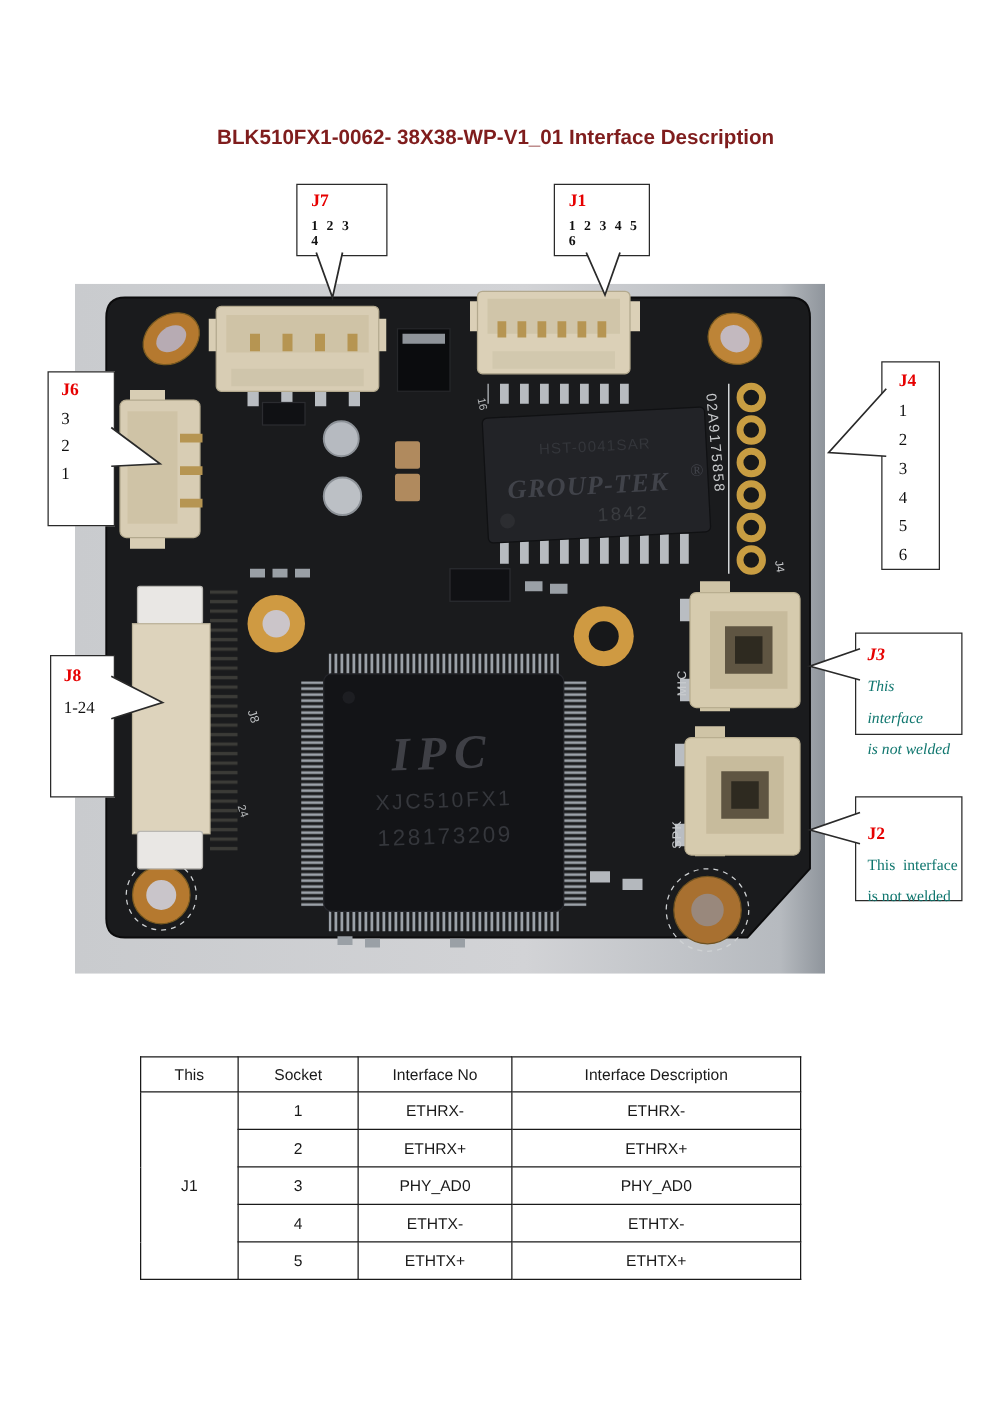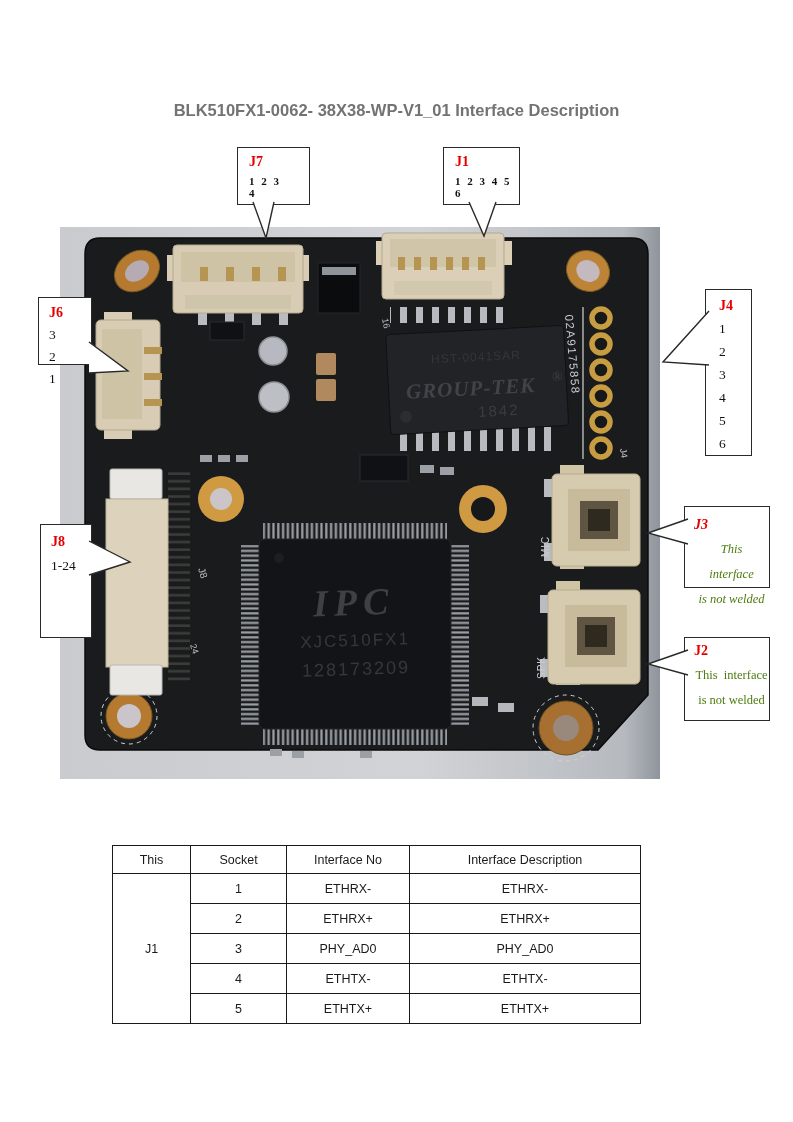--- a/index.html
+++ b/index.html
@@ -1,38 +1,38 @@
 <!DOCTYPE html>
 <html><head>
 <meta charset="utf-8">
 <style>
   html,body { margin:0; padding:0; background:#ffffff; }
   .page { position:relative; width:793px; height:1122px; background:#ffffff;
           font-family:"Liberation Sans",sans-serif; overflow:hidden; }
 
   .title { position:absolute; top:101px; left:0; width:100%; text-align:center;
-           font-size:16.5px; font-weight:bold; color:#737373; }
+           font-size:16.5px; font-weight:bold; color:#7f1d1d; }
 
   .photo { position:absolute; left:60px; top:227px; width:600px; height:552px; z-index:1; }
 
   
   .callout { position:absolute; background:#fff; border:1.4px solid #2a2a2a;
              font-family:"Liberation Serif",serif; color:#111; z-index:3; box-sizing:border-box; }
   .co-label { color:#e60000; font-weight:bold; font-size:14px; line-height:inherit; }
   .co-pins  { font-weight:bold; font-size:11px; margin-top:5px; letter-spacing:2px; }
   .co-pin   { font-size:13.5px; }
-  .co-note  { color:#4d7c0f; font-size:12.5px;text-align:center; }
+  .co-note  { color:#0f766e; font-size:12.5px; }
 
   #co-j7 { left:237px; top:147px; width:73px;  height:58px;  padding:6px 16px 0 11px; }
   #co-j1 { left:443px; top:147px; width:77px;  height:58px;  padding:6px 0 0 11px; }
-  #co-j6 { left:38px;  top:297px; width:54px;  height:68px;  padding:4px 0 0 10px; line-height:22px; }
+  #co-j6 { left:38px;  top:297px; width:54px;  height:124px;  padding:4px 0 0 10px; line-height:22px; }
   #co-j4 { left:705px; top:289px; width:47px;  height:167px; padding:4px 0 0 13px; line-height:23px; }
   #co-j8 { left:40px;  top:524px; width:52px;  height:114px; padding:5px 0 0 10px; line-height:24px; }
   #co-j3 { left:684px; top:506px; width:86px;  height:82px;  padding:5px 0 0 9px;  line-height:25px;font-style:italic; }
-  #co-j2 { left:684px; top:637px; width:86px;  height:84px;  padding:0 0 0 9px;  line-height:25px; }
+  #co-j2 { left:684px; top:637px; width:86px;  height:84px;  padding:17px 0 0 9px;  line-height:25px; }
   #co-j3 .l1 { word-spacing:10px; }
   #co-j2 .l1 { word-spacing:3px; }
 
   .tails { position:absolute; left:0; top:0; width:793px; height:1122px; z-index:4; pointer-events:none; }
 
   
   .caption { position:absolute; left:112px; top:823px; width:528px; text-align:center;
              font-size:12.5px; color:#1a1a1a; z-index:2; }
   .dtable { position:absolute; left:112px; top:845px; border-collapse:collapse; z-index:2;
             table-layout:fixed; }

